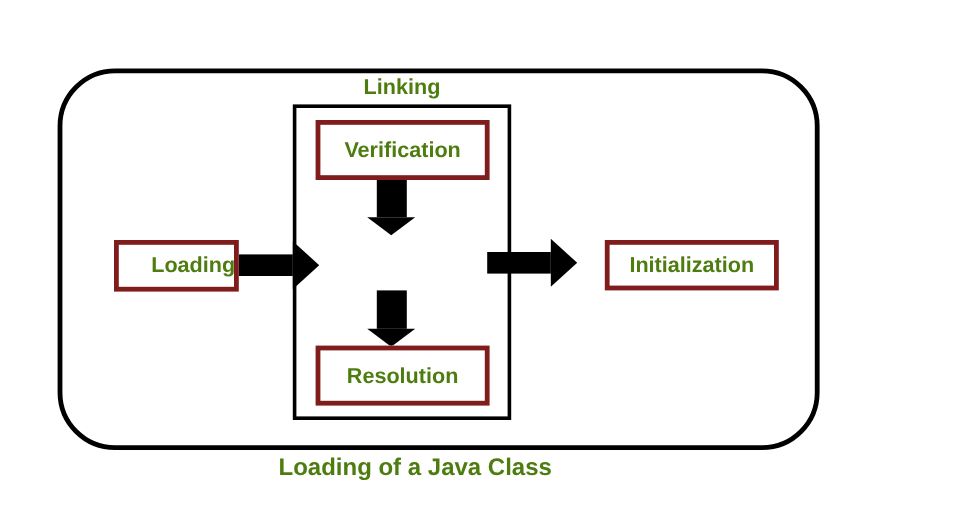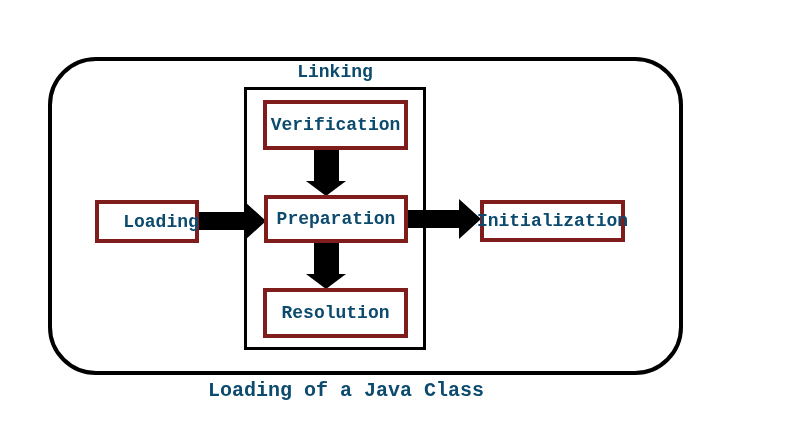--- a/index.html
+++ b/index.html
@@ -5,22 +5,22 @@
   html, body {
     margin: 0;
     padding: 0;
     background: #ffffff;
   }
   .canvas {
     position: relative;
     width: 796px;
     height: 433px;
     background: #ffffff;
-    font-family: Liberation Mono, monospace;
-    color: #0c4a6e;
+    font-family: Liberation Sans, sans-serif;
+    color: #4d7c0f;
     overflow: hidden;
   }
   .outer-container {
     position: absolute;
     left: 48px;
     top: 57px;
     width: 635px;
     height: 318px;
     border: 4px solid #000000;
     border-radius: 48px;
@@ -58,21 +58,21 @@
     align-items: center;
     justify-content: center;
     font-size: 18px;
     font-weight: 700;
     z-index: 3;
   }
   .node-loading        { left: 95px;  top: 200px; width: 104px; height: 43px; padding-left: 28px; }
   .node-verification   { left: 263px; top: 100px; width: 145px; height: 50px; }
   .node-preparation    { left: 264px; top: 195px; width: 144px; height: 48px; }
   .node-resolution     { left: 263px; top: 288px; width: 145px; height: 50px; text-align: center; }
-  .node-initialization { left: 480px; top: 200px; width: 145px; height: 42px; }
+  .node-initialization { left: 504px; top: 200px; width: 145px; height: 42px; }
 
   .arrow-h {
     position: absolute;
     display: flex;
     align-items: center;
     z-index: 2;
   }
   .arrow-h .shaft {
     flex: 1;
     height: 18px;
@@ -132,23 +132,20 @@
   <div class="group-box"></div>
 
   <div class="node node-loading">
     <span>Loading</span>
   </div>
 
   <div class="node node-verification">
     <span>Verification</span>
   </div>
 
-  <div class="node node-preparation">
-    <span>Preparation</span>
-  </div>
 
   <div class="node node-resolution">
     <span>Resolution</span>
   </div>
 
   <div class="node node-initialization">
     <span>Initialization</span>
   </div>
 
   <div class="arrow-h arrow-loading-prep">

